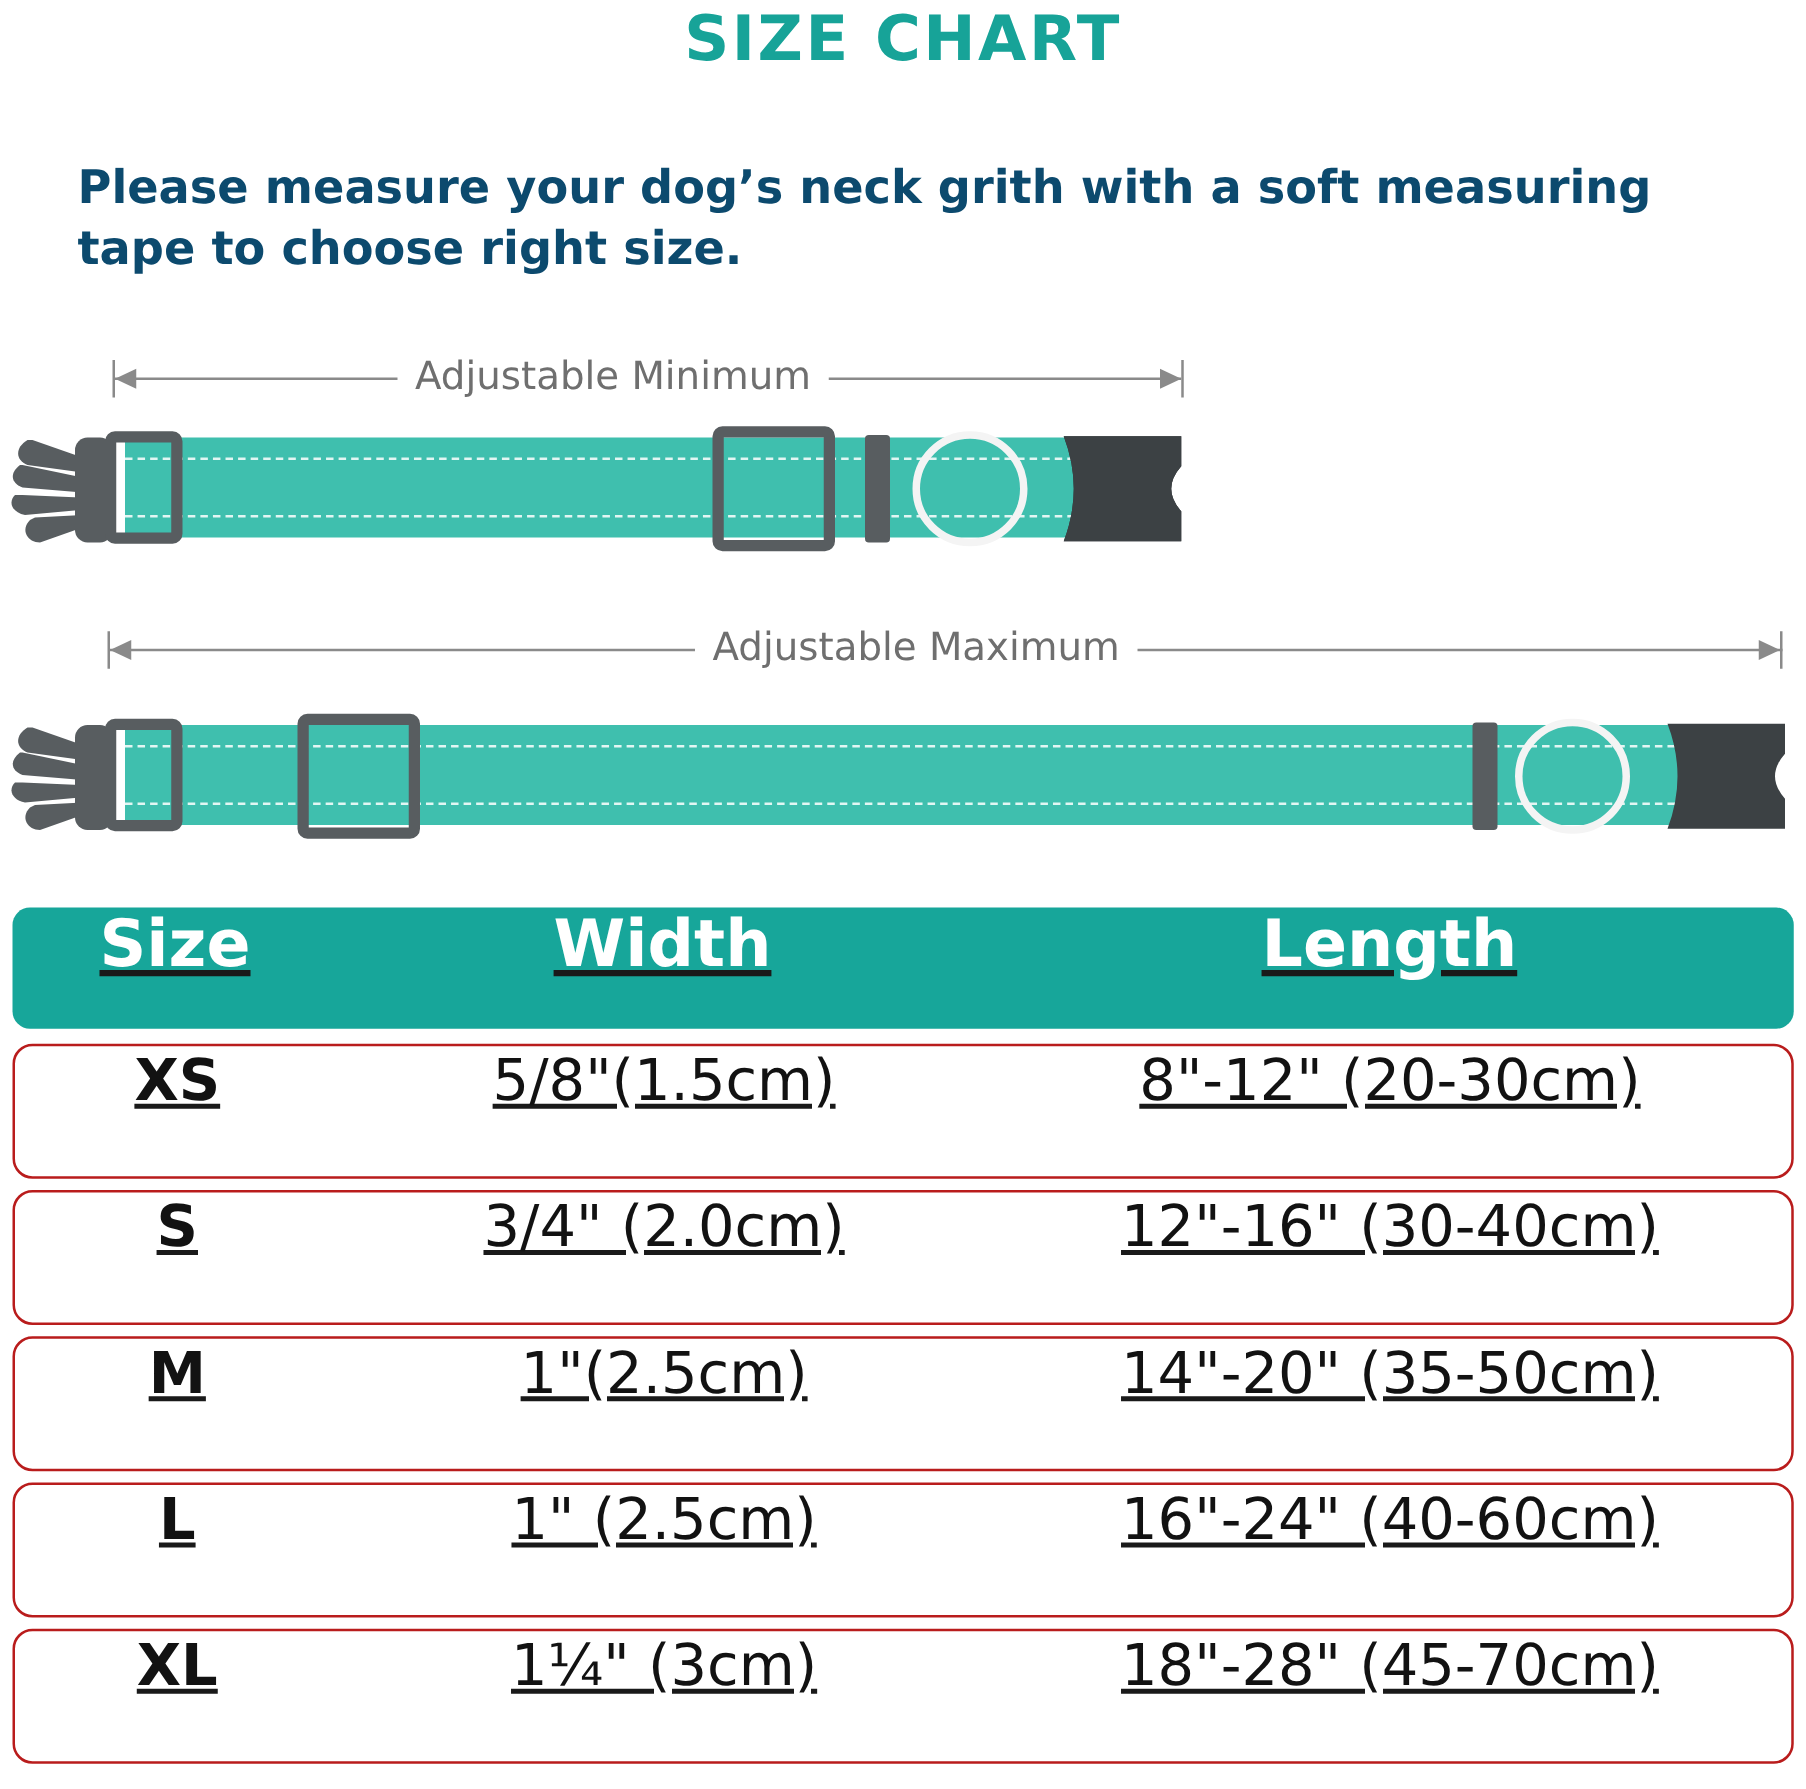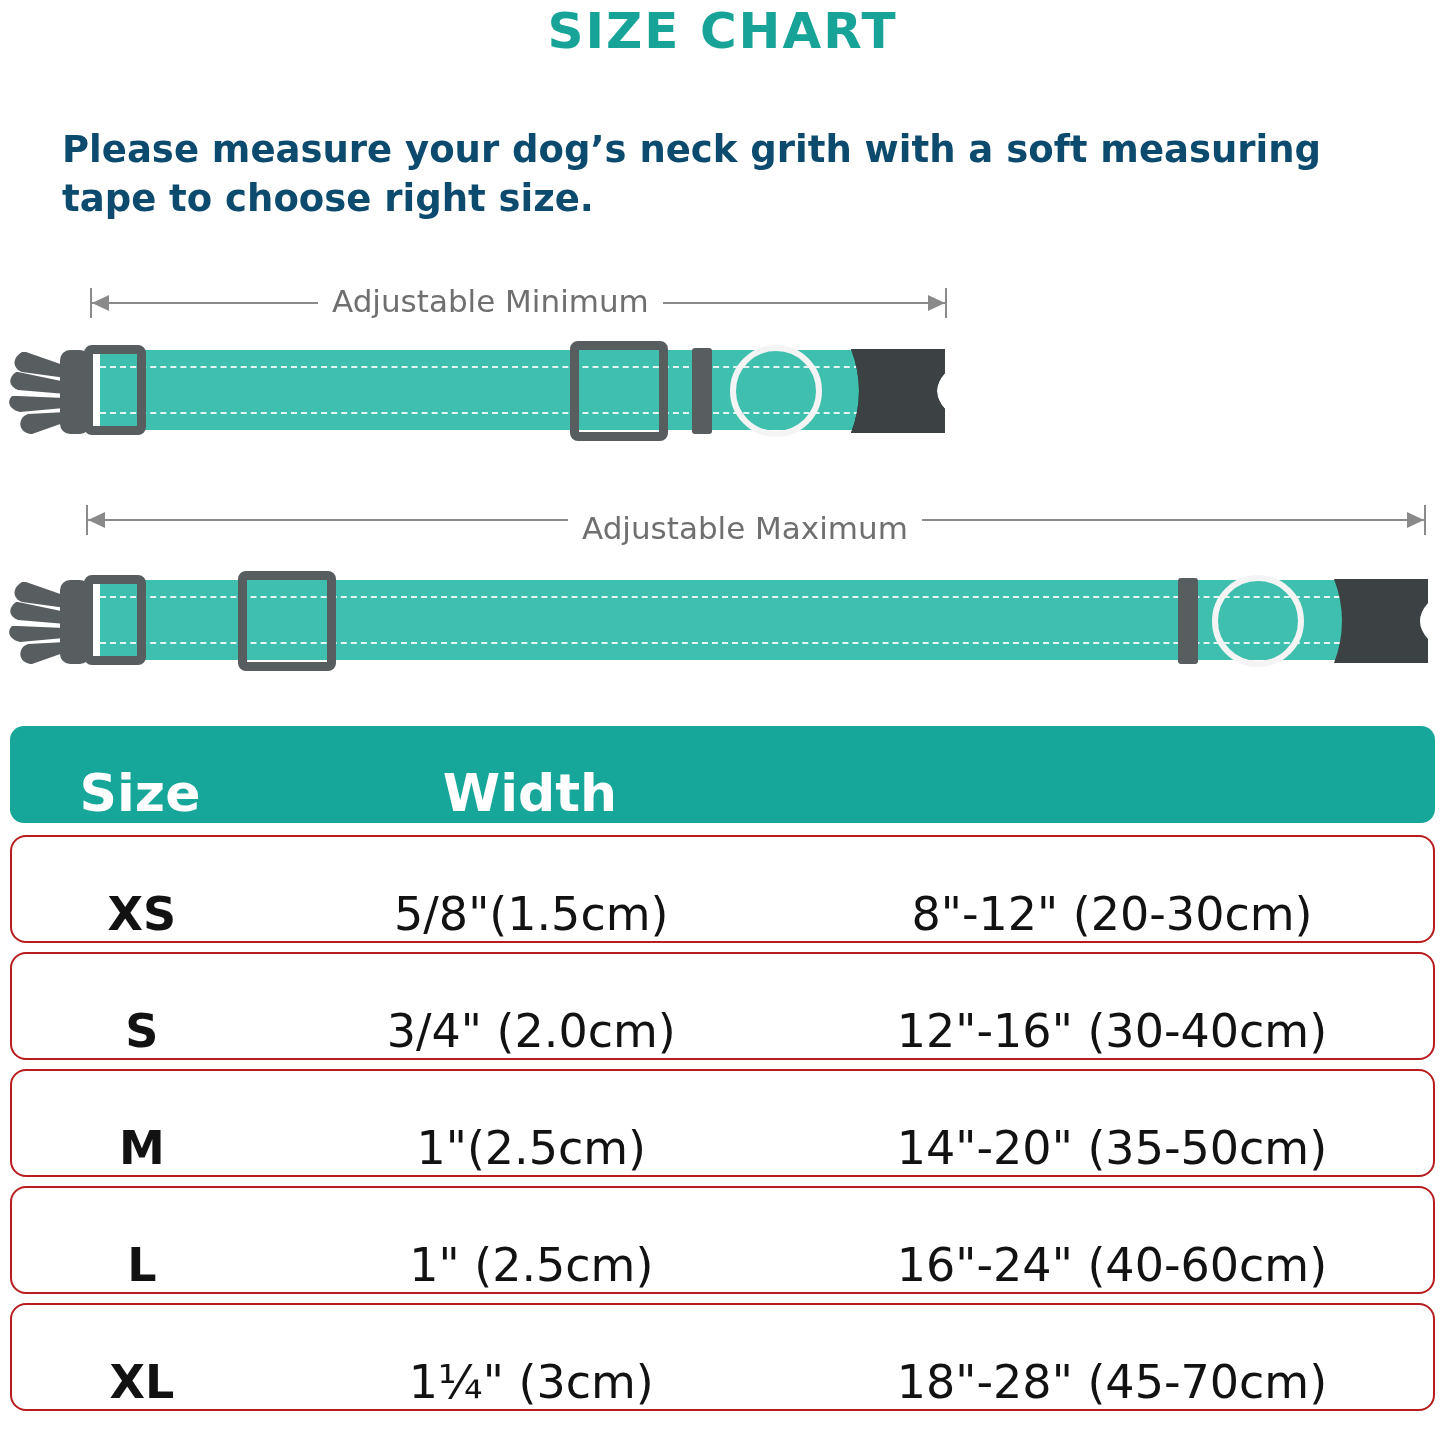--- a/index.html
+++ b/index.html
@@ -132,25 +132,26 @@
 
   
   .table {
     position: absolute;
     left: 10px;
     top: 726px;
     width: 1425px;
   }
   .row {
     display: flex;
-    align-items: flex-end;
+    align-items: flex-start;
     height: 93px;
     margin-bottom: 9px;
     border-radius: 16px;
     box-sizing: border-box;
+    text-decoration: underline;
   }
   .row.header {
     background: #17a69a;
     height: 97px;
     border-radius: 14px;
     margin-bottom: 12px;
   }
   .row.body {
     background: #ffffff;
     border: 2px solid #b91c1c;
@@ -228,21 +229,21 @@
         <path d="M6 10 L100 10 L100 34 Q84 52 100 70 L100 94 L6 94 Q22 52 6 10 Z" fill="#3c4144"></path>
       </svg>
     </div>
 
     <div>
       <div class="arrow-cap" style="left:86px; top:250px;"></div>
       <div class="arrow-cap" style="left:1424px; top:250px;"></div>
       <div class="arrow-line" style="left:88px; top:264px; width:1338px;"></div>
       <div class="arrow-head left" style="left:88px; top:257px;"></div>
       <div class="arrow-head right" style="left:1407px; top:257px;"></div>
-      <div class="dim-label" style="left:568px; top:245px;margin-top:10px;">Adjustable Maximum</div>
+      <div class="dim-label" style="left:556px; top:245px;">Adjustable Maximum</div>
     </div>
 
     <div>
       <svg class="buckle-left" style="left:8px; top:313px;" width="120" height="110" viewBox="0 0 120 110">
         <path d="M8 34 C0 40 0 48 10 52 L58 56 L58 44 L10 34 Z" fill="#585d60"></path>
         <path d="M4 58 C-2 64 2 72 12 74 L56 70 L56 60 L10 58 Z" fill="#585d60"></path>
         <path d="M14 14 C4 20 4 30 14 34 L58 40 L58 28 L18 14 Z" fill="#585d60"></path>
         <path d="M16 78 C8 86 14 96 24 96 L58 84 L58 74 L20 76 Z" fill="#585d60"></path>
         <rect x="52" y="12" width="30" height="84" rx="10" fill="#585d60"></rect>
       </svg>
@@ -258,20 +259,21 @@
         <path d="M6 10 L100 10 L100 34 Q84 52 100 70 L100 94 L6 94 Q22 52 6 10 Z" fill="#3c4144"></path>
       </svg>
     </div>
   </div>
 
   <div class="table">
 
     <div class="row header">
       <div class="cell c-size">Size</div>
       <div class="cell c-width">Width</div>
+      <div class="cell c-length">Length</div>
     </div>
 
     <div class="row body">
       <div class="cell c-size">XS</div>
       <div class="cell c-width">5/8"(1.5cm)</div>
       <div class="cell c-length">8"-12" (20-30cm)</div>
     </div>
 
     <div class="row body">
       <div class="cell c-size">S</div>

